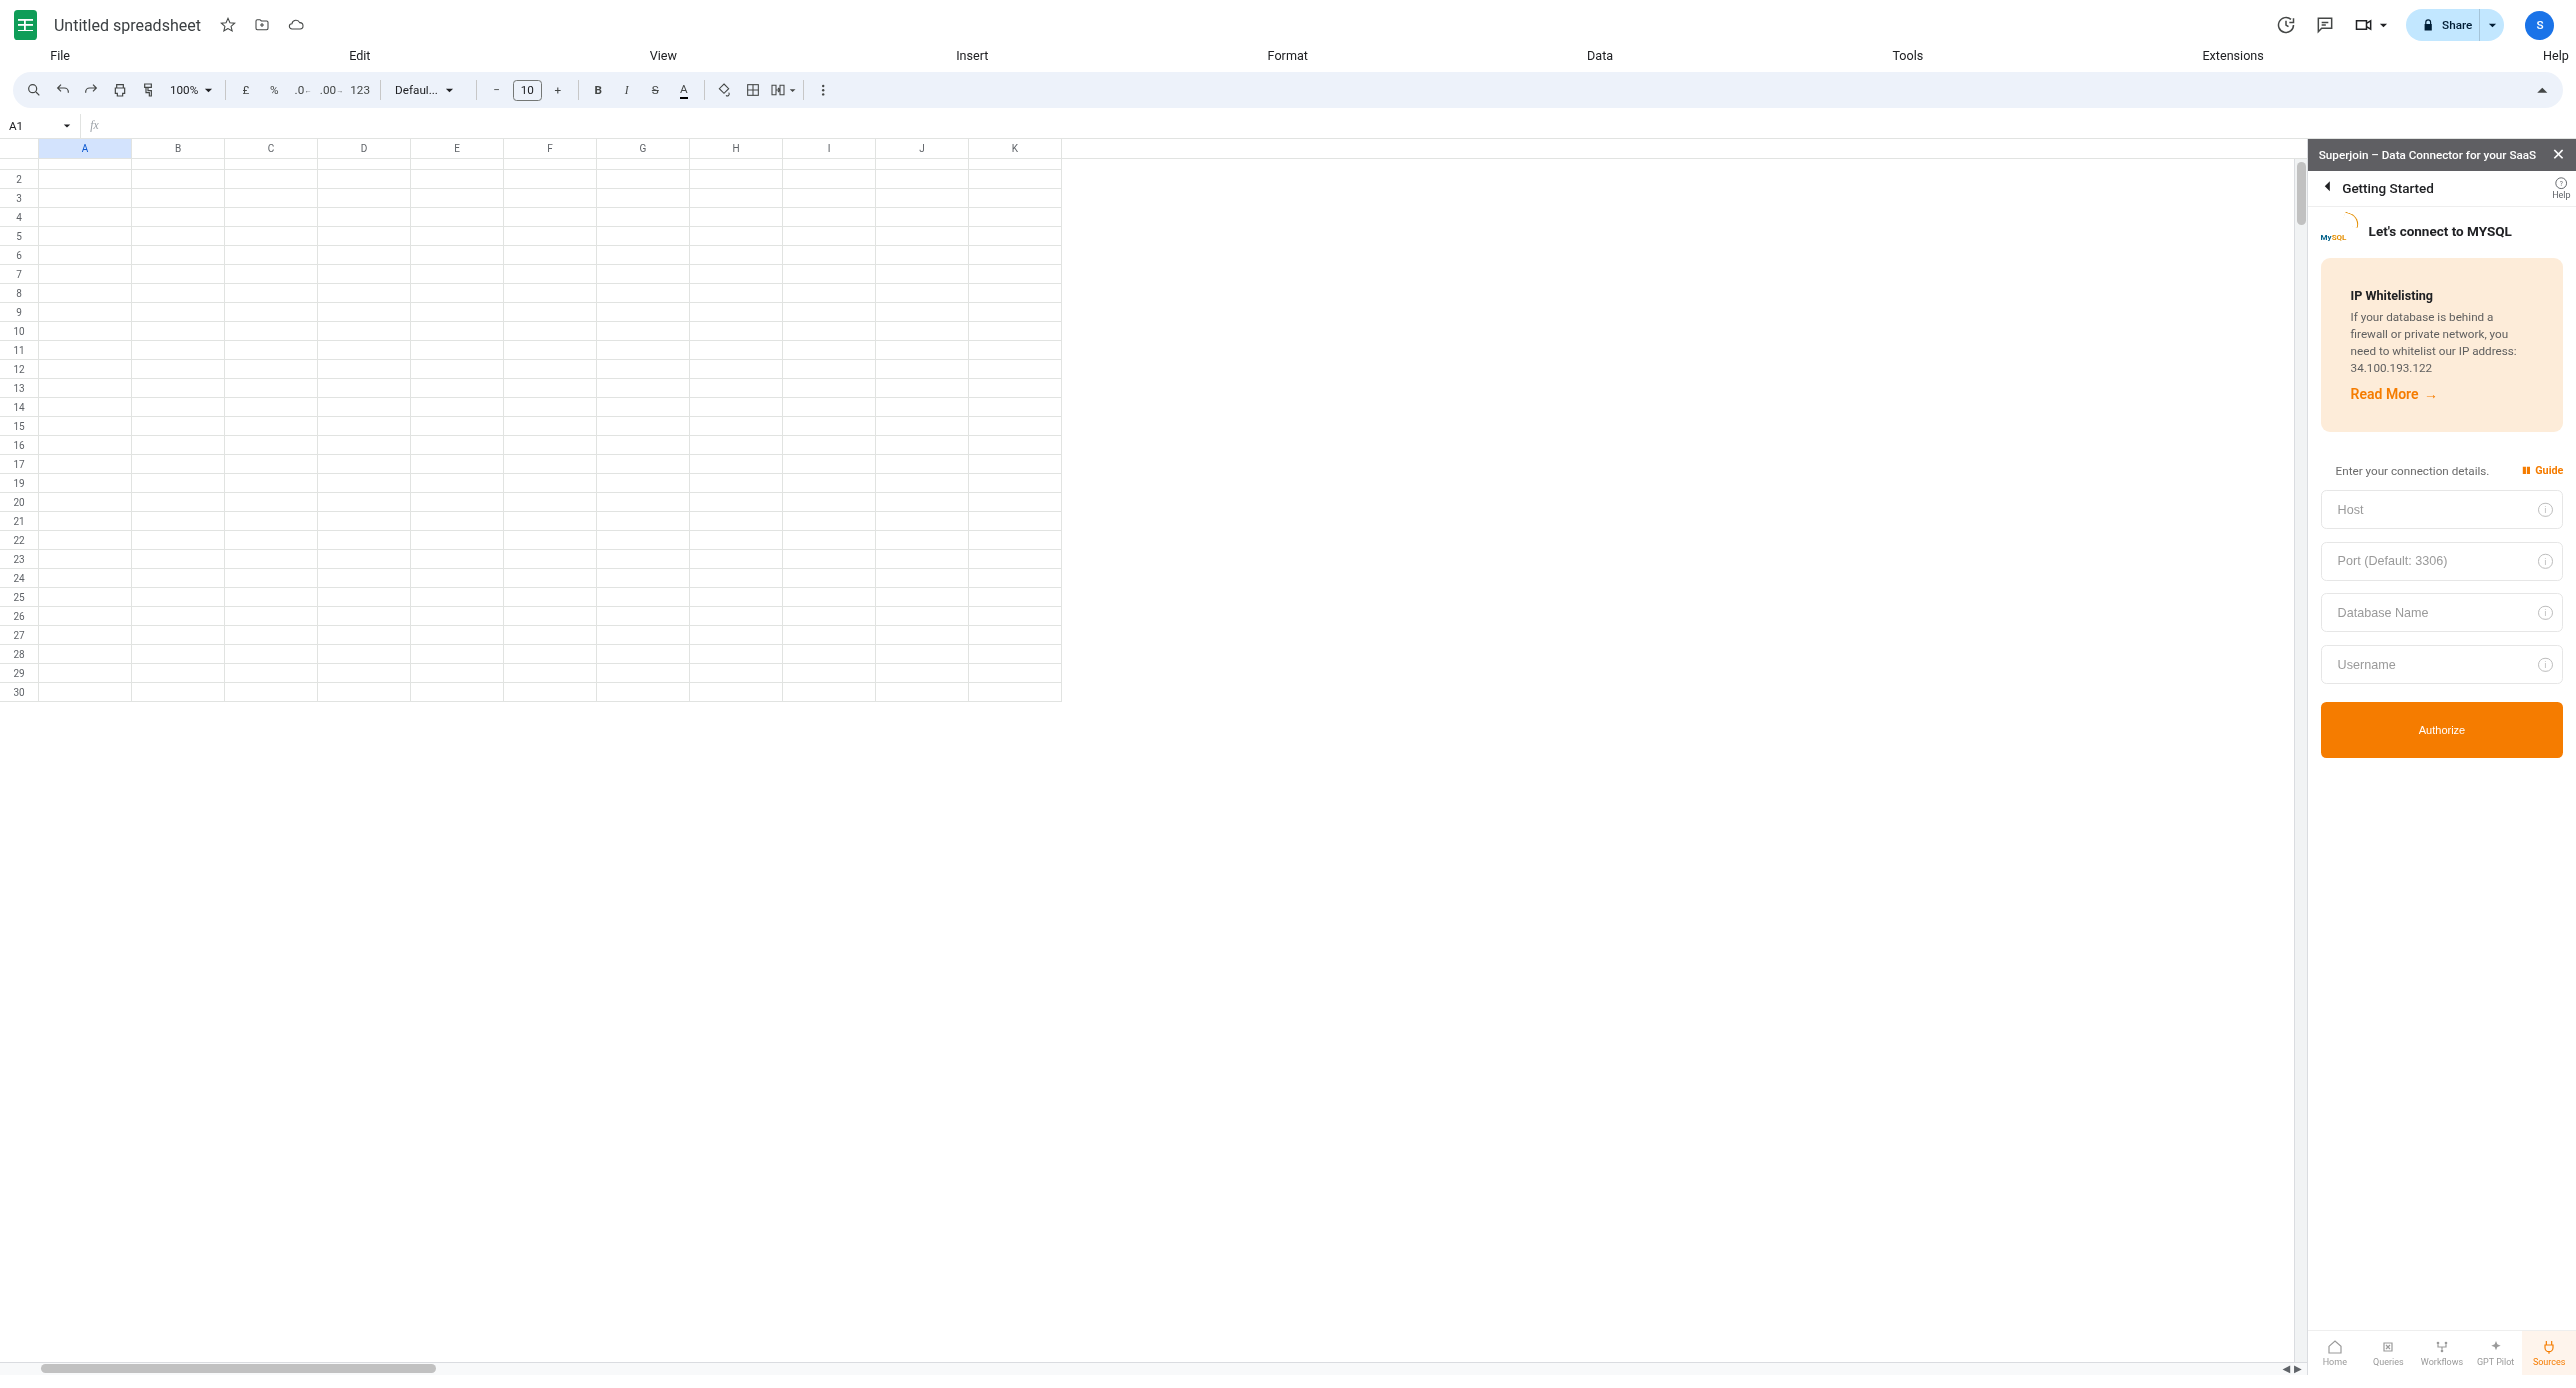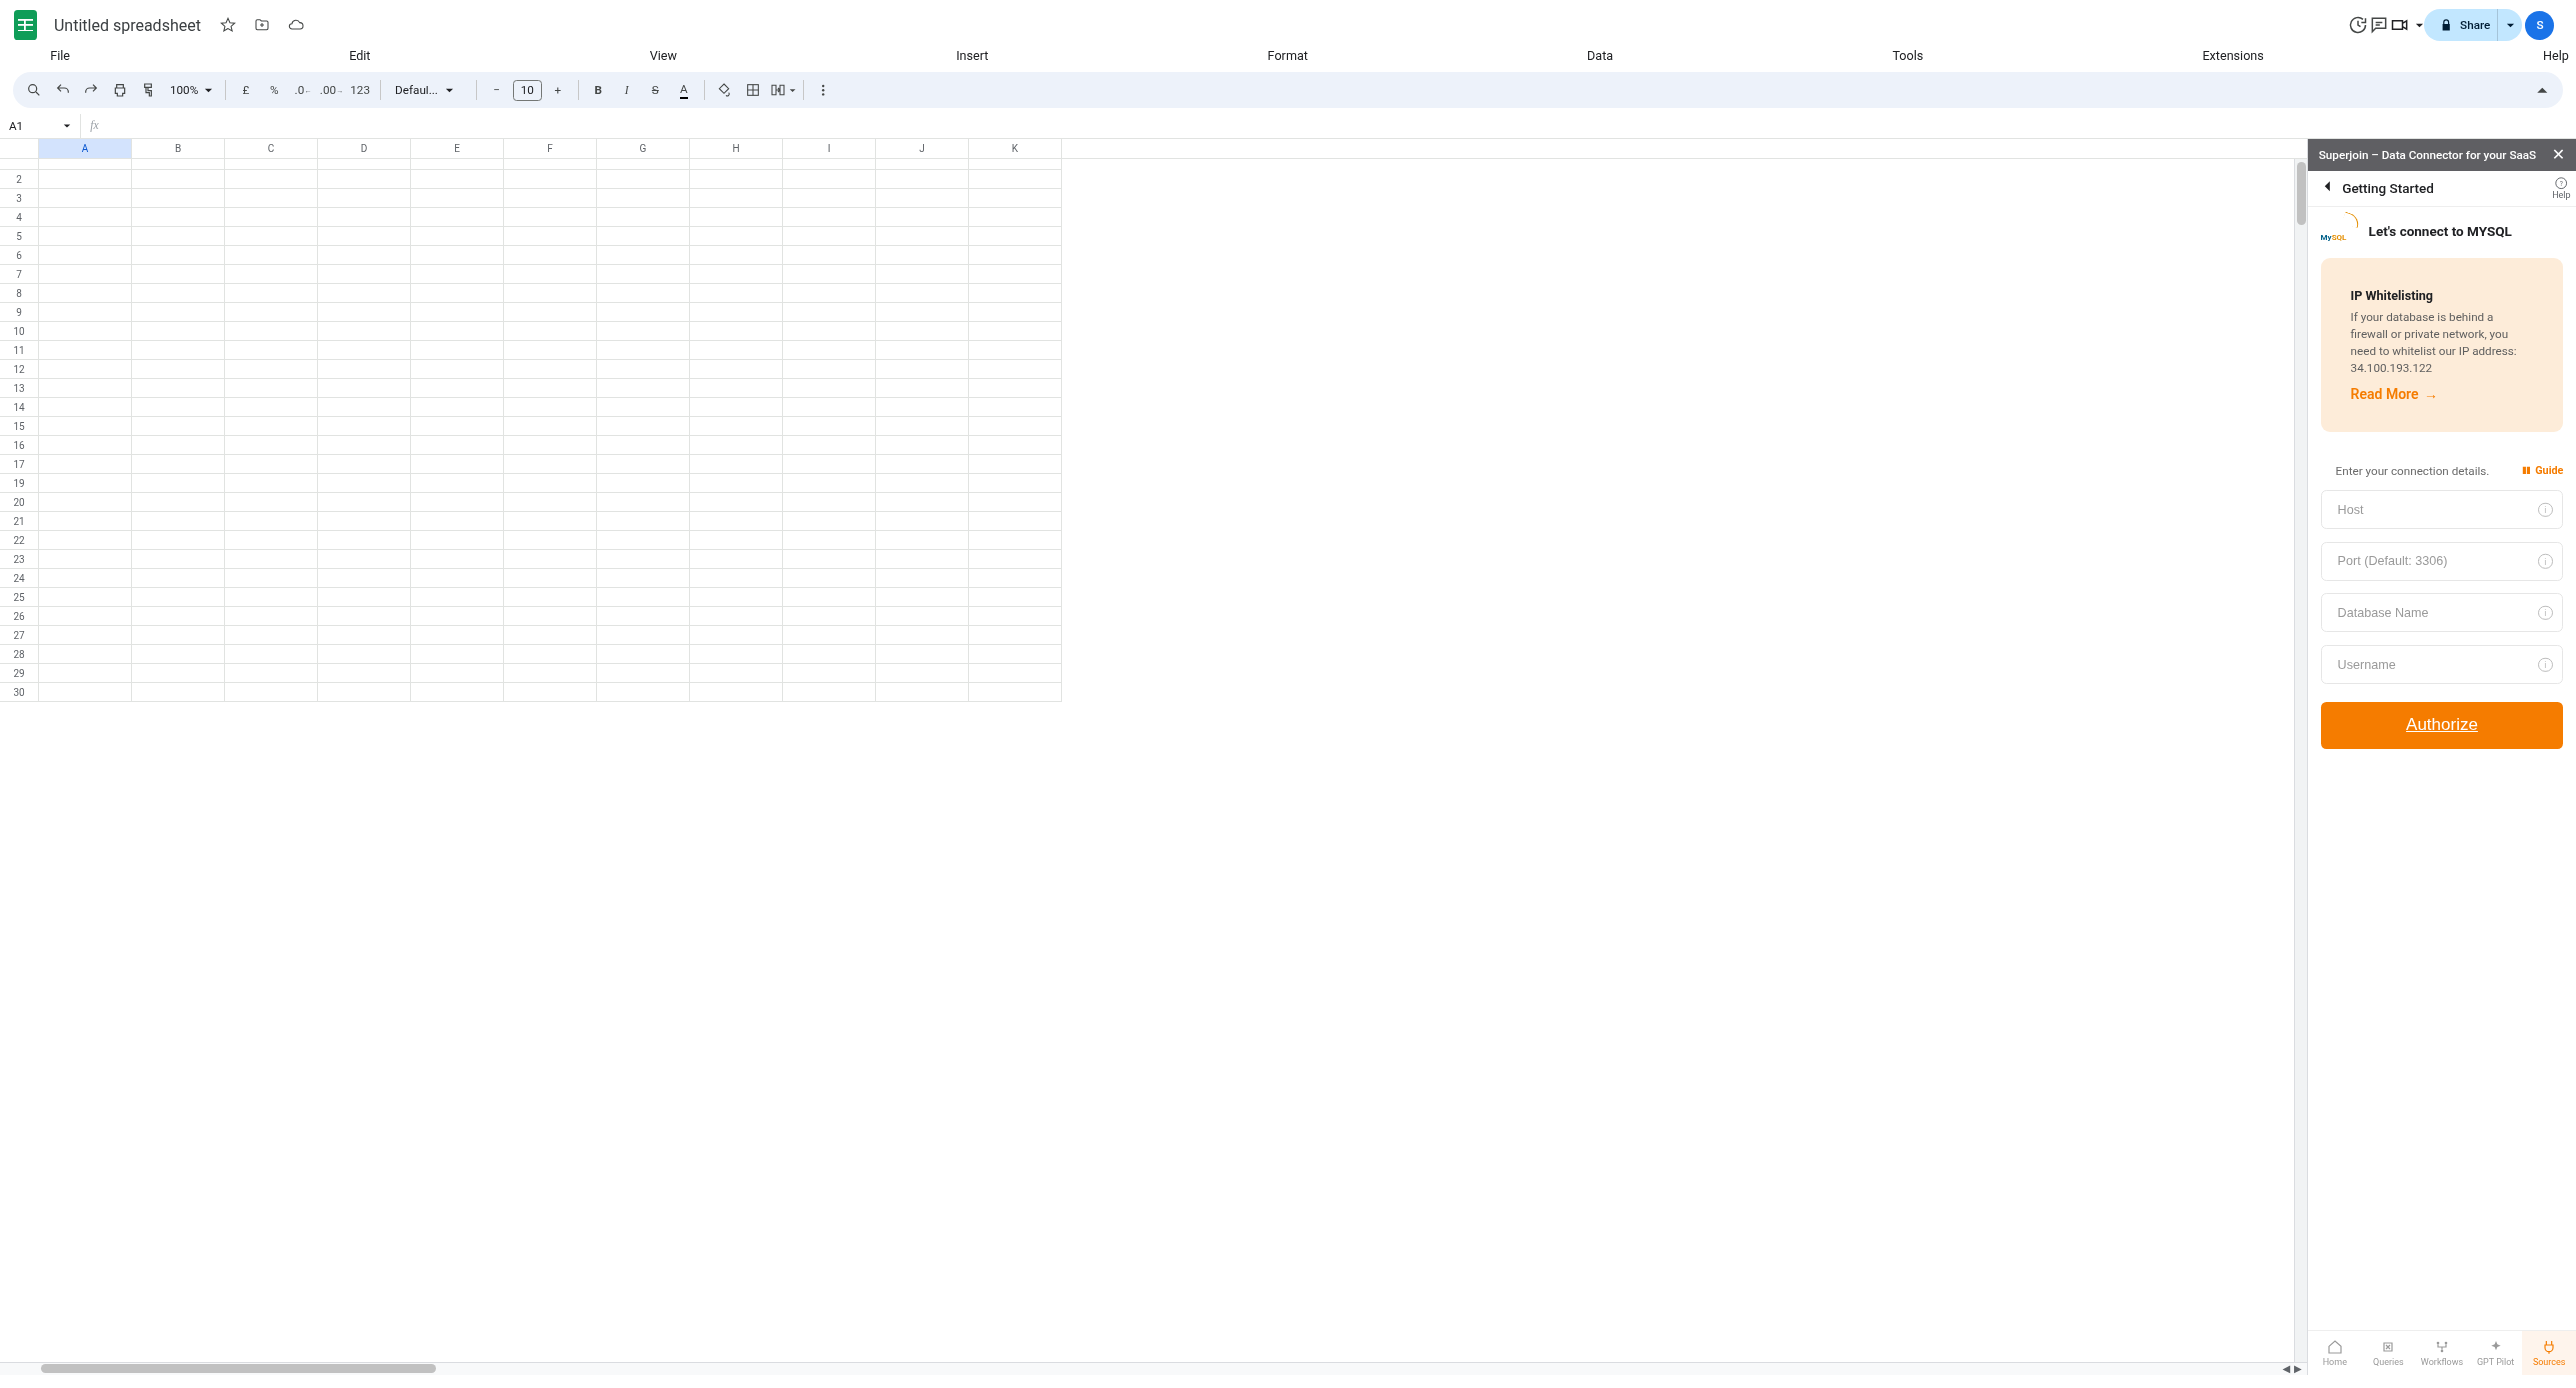--- a/index.html
+++ b/index.html
@@ -8,21 +8,21 @@
 
 .header { display: flex; align-items: center; padding: 7.2px 14.4px 0 7.2px; height: 43px; }
 .logo { width: 36px; height: 36px; display: flex; align-items: center; justify-content: center; }
 .logo-box { width: 23px; height: 30.5px; background: #0f9d58; border-radius: 3.6px; position: relative; }
 .logo-box::after { content: ""; position: absolute; left: 4.5px; top: 9px; width: 14.4px; height: 12.6px; background: linear-gradient(#fff,#fff) 0 0/100% 1.8px no-repeat, linear-gradient(#fff,#fff) 0 5.4px/100% 1.8px no-repeat, linear-gradient(#fff,#fff) 0 10.8px/100% 1.8px no-repeat, linear-gradient(#fff,#fff) 6.3px 0/1.8px 100% no-repeat; }
 .title-block { margin-left: 5.4px; flex: 1; }
 .title-row { display: flex; align-items: center; gap: 10.8px; }
 .doc-title { font-size: 16px; color: #3c4043; padding: 1.8px 5.4px; border-radius: 3.6px; }
 .title-icons { display: flex; gap: 12.6px; color: #5f6368; }
 .title-icons > span { cursor: pointer; }
-.header-right { display: flex; align-items: center; padding-right: 7.2px; }
+.header-right { display: flex; align-items: center; gap: 18px; padding-right: 7.2px; }
 .icon-btn { width: 21.5px; height: 21.5px; display: flex; align-items: center; justify-content: center; color: #444746; cursor: pointer; }
 .meet-btn { display: flex; align-items: center; gap: 5.4px; cursor: pointer; }
 .share-btn { display: flex; align-items: center; gap: 7.2px; background: #c2e7ff; border-radius: 32px; padding: 0 7.2px 0 14.4px; height: 32px; font-weight: 500; color: #001d35; cursor: pointer; }
 .share-caret { border-left: 0.9px solid rgba(0,0,0,.15); height: 100%; display: flex; align-items: center; padding-left: 7.2px; }
 .avatar { width: 29px; height: 29px; border-radius: 50%; background: #1a73e8; color: #fff; display: flex; align-items: center; justify-content: center; font-weight: 500; cursor: pointer; margin-left: 3.6px; }
 
 
 .menus { display: flex; gap: 1.8px; padding: 1.8px 0 5.4px 43px; color: #202124; justify-content: space-between; }
 .menus > div { padding: 3.6px 7.2px; border-radius: 3.6px; cursor: pointer; font-size: 12.6px; }
 
@@ -78,21 +78,21 @@
 .ip-title { font-weight: 700; font-size: 12.6px; margin-bottom: 5.4px; }
 .ip-text { font-size: 11.7px; color: #5f5f5f; line-height: 1.45; margin-bottom: 9px; }
 .ip-read { color: #f57c00; font-weight: 600; font-size: 14px; cursor: pointer; display: inline-flex; align-items: center; gap: 5.4px; }
 .details-row { display: flex; justify-content: space-between; align-items: center; margin-bottom: 12.6px; }
 .details-label { color: #6b6b6b; font-size: 11.7px; margin-left: 15px; }
 .guide-link { color: #f57c00; font-weight: 700; font-size: 10.8px; cursor: pointer; display: inline-flex; align-items: center; gap: 3.6px; }
 .field { position: relative; margin-bottom: 12.6px; }
 .field input { width: 100%; height: 39px; border: 0.9px solid #e6e6e6; border-radius: 5.4px; padding: 0 34px 0 16px; font-size: 12.6px; outline: none; }
 .field input::placeholder { color: #9a9a9a; }
 .field .info-icon { position: absolute; right: 10.8px; top: 50%; transform: translateY(-50%); width: 14.4px; height: 14.4px; border: 1.2px solid #bdbdbd; border-radius: 50%; color: #bdbdbd; font-size: 9px; display: flex; align-items: center; justify-content: center; cursor: pointer; }
-.auth-btn { width: 100%; height: 47px; background: #f57c00; color: #fff; border: none; border-radius: 5.4px; font-size: 17px; font-weight: 500; cursor: pointer; margin-top: 5.4px; margin-bottom: 18px; text-decoration: underline; }
+.auth-btn { width: 100%; height: 56px; background: #f57c00; color: #fff; border: none; border-radius: 5.4px; font-size: 11px; font-weight: 500; cursor: pointer; margin-top: 5.4px; margin-bottom: 18px; }
 .side-nav { height: 45px; border-top: 0.9px solid #eee; display: flex; }
 .nav-item { flex: 1; display: flex; flex-direction: column; align-items: center; justify-content: center; gap: 1.8px; font-size: 9px; color: #9a9a9a; cursor: pointer; }
 .nav-item.active { color: #f57c00; background: #fef4ec; }
 .nav-item svg { width: 16px; height: 16px; }
 
 svg { fill: currentColor; }
 </style>
 </head>
 <body>
 

